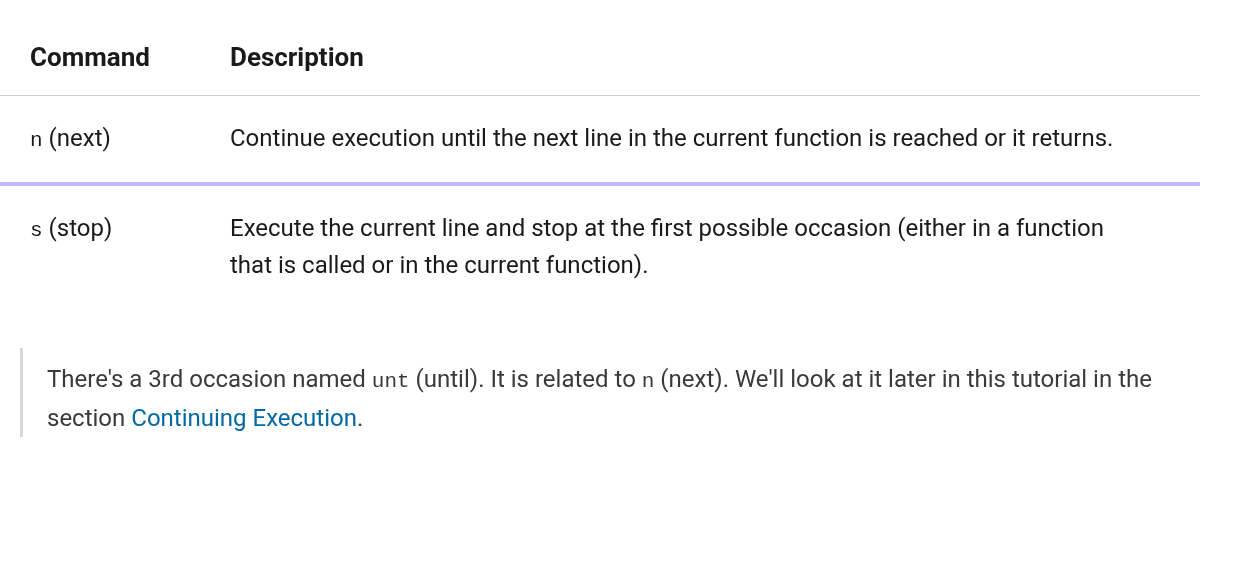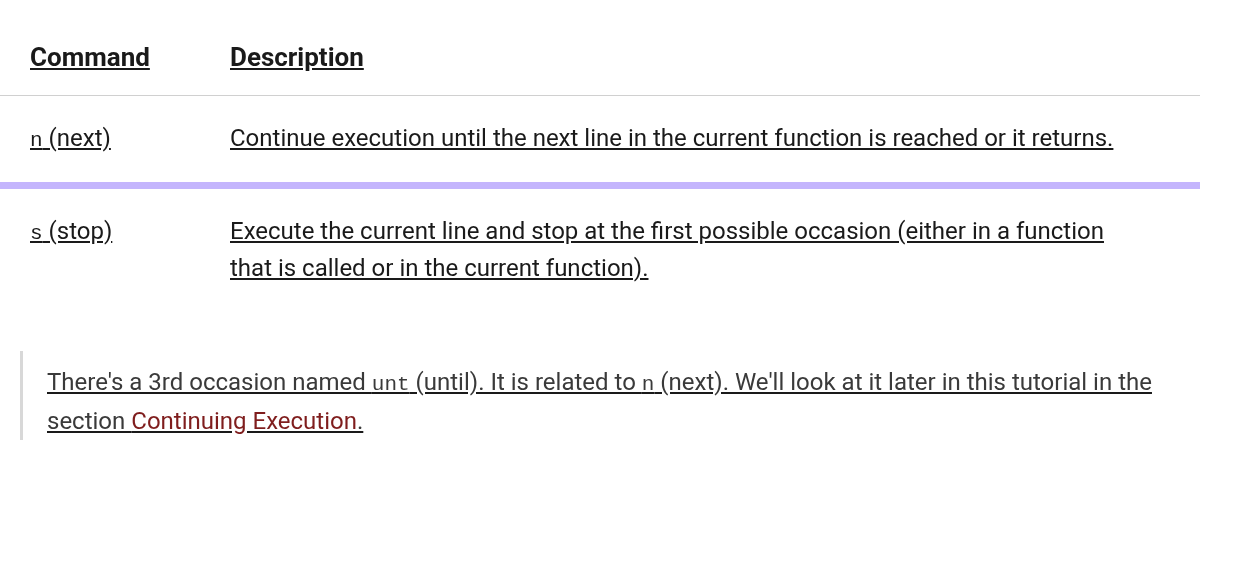--- a/index.html
+++ b/index.html
@@ -10,39 +10,38 @@
     body {
       font-family: -apple-system, BlinkMacSystemFont, "Segoe UI", Roboto, "Helvetica Neue", Arial, sans-serif;
       font-size: 24px;
       line-height: 1.5;
       color: #1a1a1a;
       background: #ffffff;
       padding: 20px 0 0 0;
     }
     .content {
       width: 1200px;
-      text-decoration: underline;
     }
     table {
       width: 100%;
       border-collapse: collapse;
     }
     th {
       text-align: left;
       font-weight: 700;
       padding: 18px 20px 18px 30px;
       border-bottom: 1px solid #d0d0d0;
       font-size: 26px;
     }
     th.col-command {
       width: 200px;
     }
     td {
       padding: 24px 20px 24px 30px;
-      border-bottom: 7px solid #c4b5fd;
+      border-bottom: 4px solid #c4b5fd;
       vertical-align: top;
       font-size: 24px;
       line-height: 1.55;
     }
     td.col-command {
       width: 200px;
       white-space: nowrap;
     }
     td.col-description {
       padding-right: 64px;
@@ -56,21 +55,21 @@
     }
     .note {
       margin: 40px 20px 0 20px;
       padding: 12px 24px 0 24px;
       border-left: 3px solid #d8d8d8;
       font-size: 24px;
       line-height: 1.6;
       color: #3a3a3a;
     }
     .link {
-      color: #7f1d1d;
+      color: #0369a1;
       text-decoration: none;
       cursor: pointer;
     }
   </style>
 </head>
 <body>
 
 <div class="content">
 
   <table>

